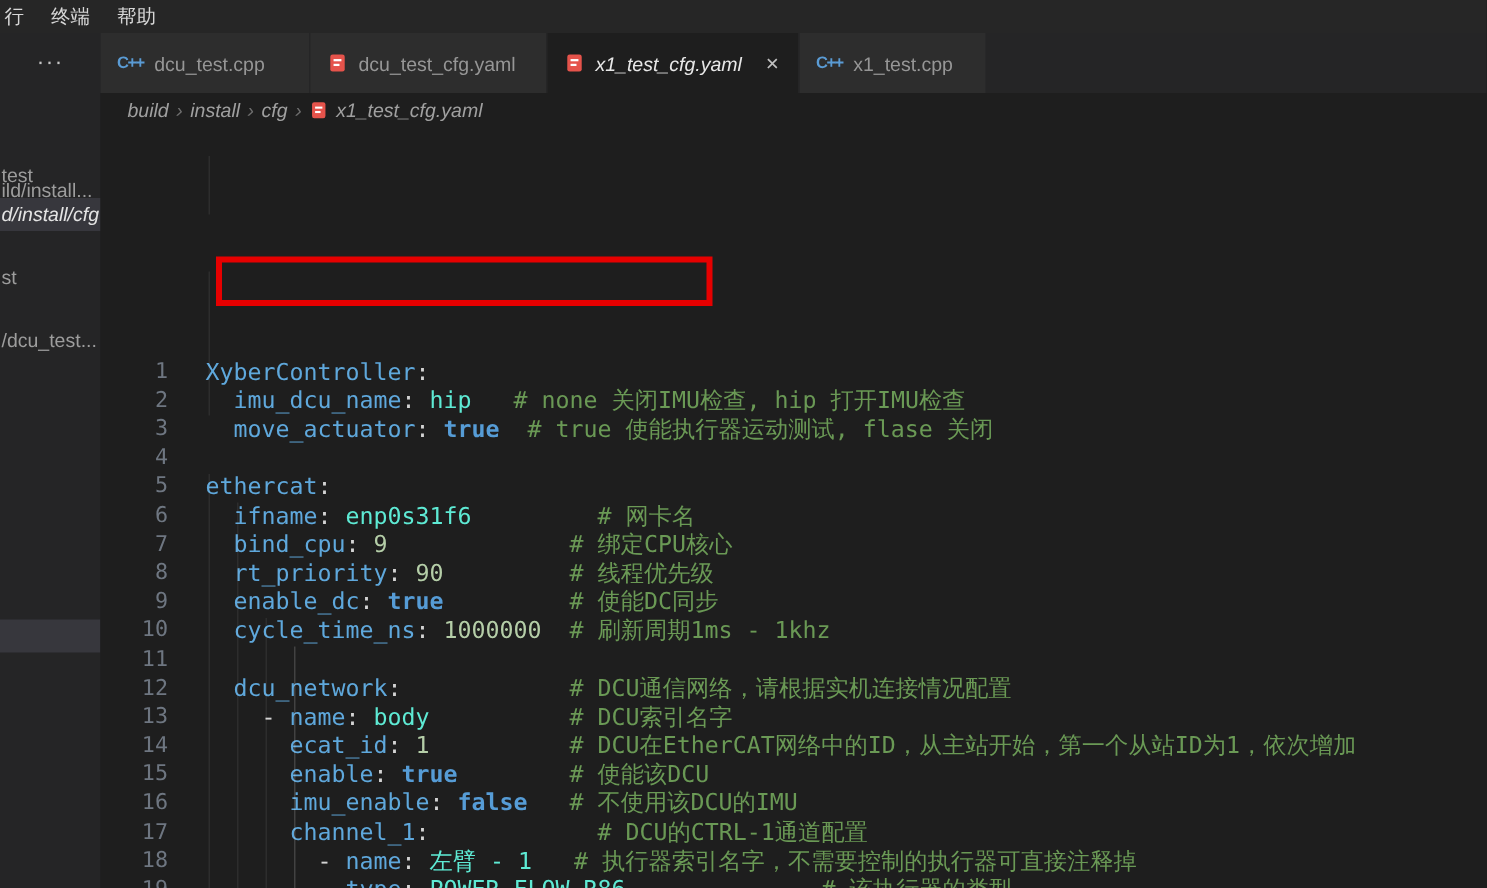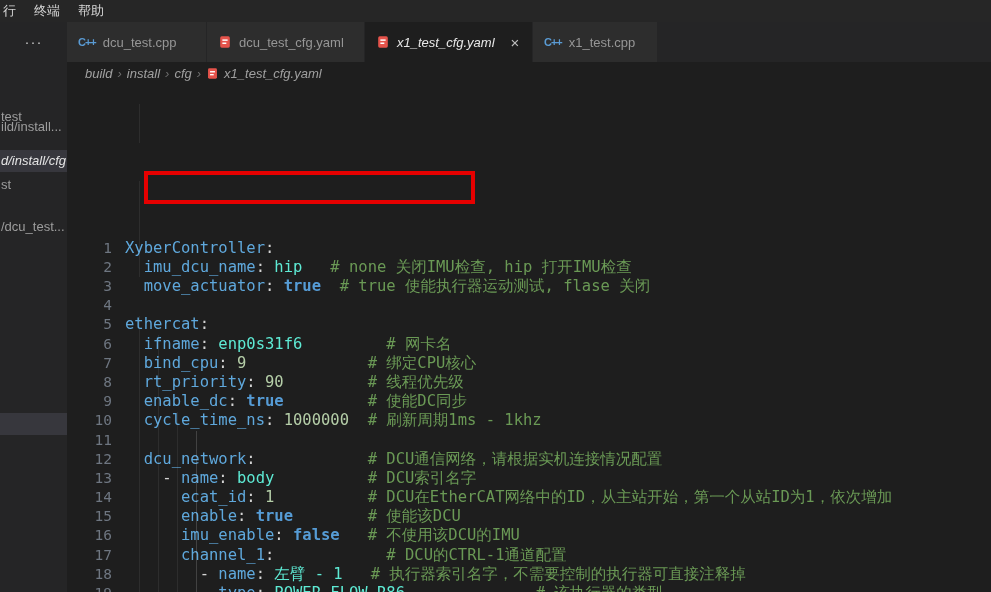--- a/index.html
+++ b/index.html
@@ -36,21 +36,21 @@
   .bc-sep{color:#6f6f6f;font-size:13px;}
   .breadcrumb .file-svg{width:13px;height:13px;}
 
   
   .editor{position:absolute;left:67px;top:84px;right:0;bottom:0;background:#1e1e1e;overflow:hidden;
           font-family:"DejaVu Sans Mono","Liberation Mono",monospace;font-size:15.5px;line-height:19.2px;
           white-space:pre;}
   #code{padding-top:1px;}
   .cl{display:flex;height:19.2px;}
   .ln{flex:none;width:45px;text-align:right;color:#6e7681;font-size:14.5px;}
-  .lt{margin-left:13px;text-align:right;}
+  .lt{margin-left:25px;text-align:right;}
   .tk{color:#5fa8dc;}         
   .tp{color:#d4d4d4;}         
   .ts{color:#5eead4;}         
   .tn{color:#b5cea8;}         
   .tb{color:#569cd6;font-weight:bold;}         
   .tc{color:#6a9955;}
 
   .guide{position:absolute;width:1px;background:rgba(255,255,255,0.07);}
   .guide.hot{background:rgba(255,255,255,0.16);}
 
@@ -66,21 +66,21 @@
   <div class="menubar">
     <span>行</span>
     <span>终端</span>
     <span>帮助</span>
   </div>
 
   <div class="sidebar">
     <div class="sb-actions">···</div>
     <div class="sb-item" style="top:84px">test</div>
     <div class="sb-item" style="top:94px">ild/install...</div>
-    <div class="sb-item sel" style="top:128px">d/install/cfg</div>
+    <div class="sb-item sel" style="top:110px">d/install/cfg</div>
     <div class="sb-item" style="top:152px">st</div>
     <div class="sb-item" style="top:194px">/dcu_test...</div>
     <div class="sb-strip" style="top:391px"></div>
   </div>
 
   <div class="tabbar">
     <div class="tab" style="width:140px">
       <span class="cpp-glyph">C++</span>
       <span class="tab-label">dcu_test.cpp</span>
     </div>

